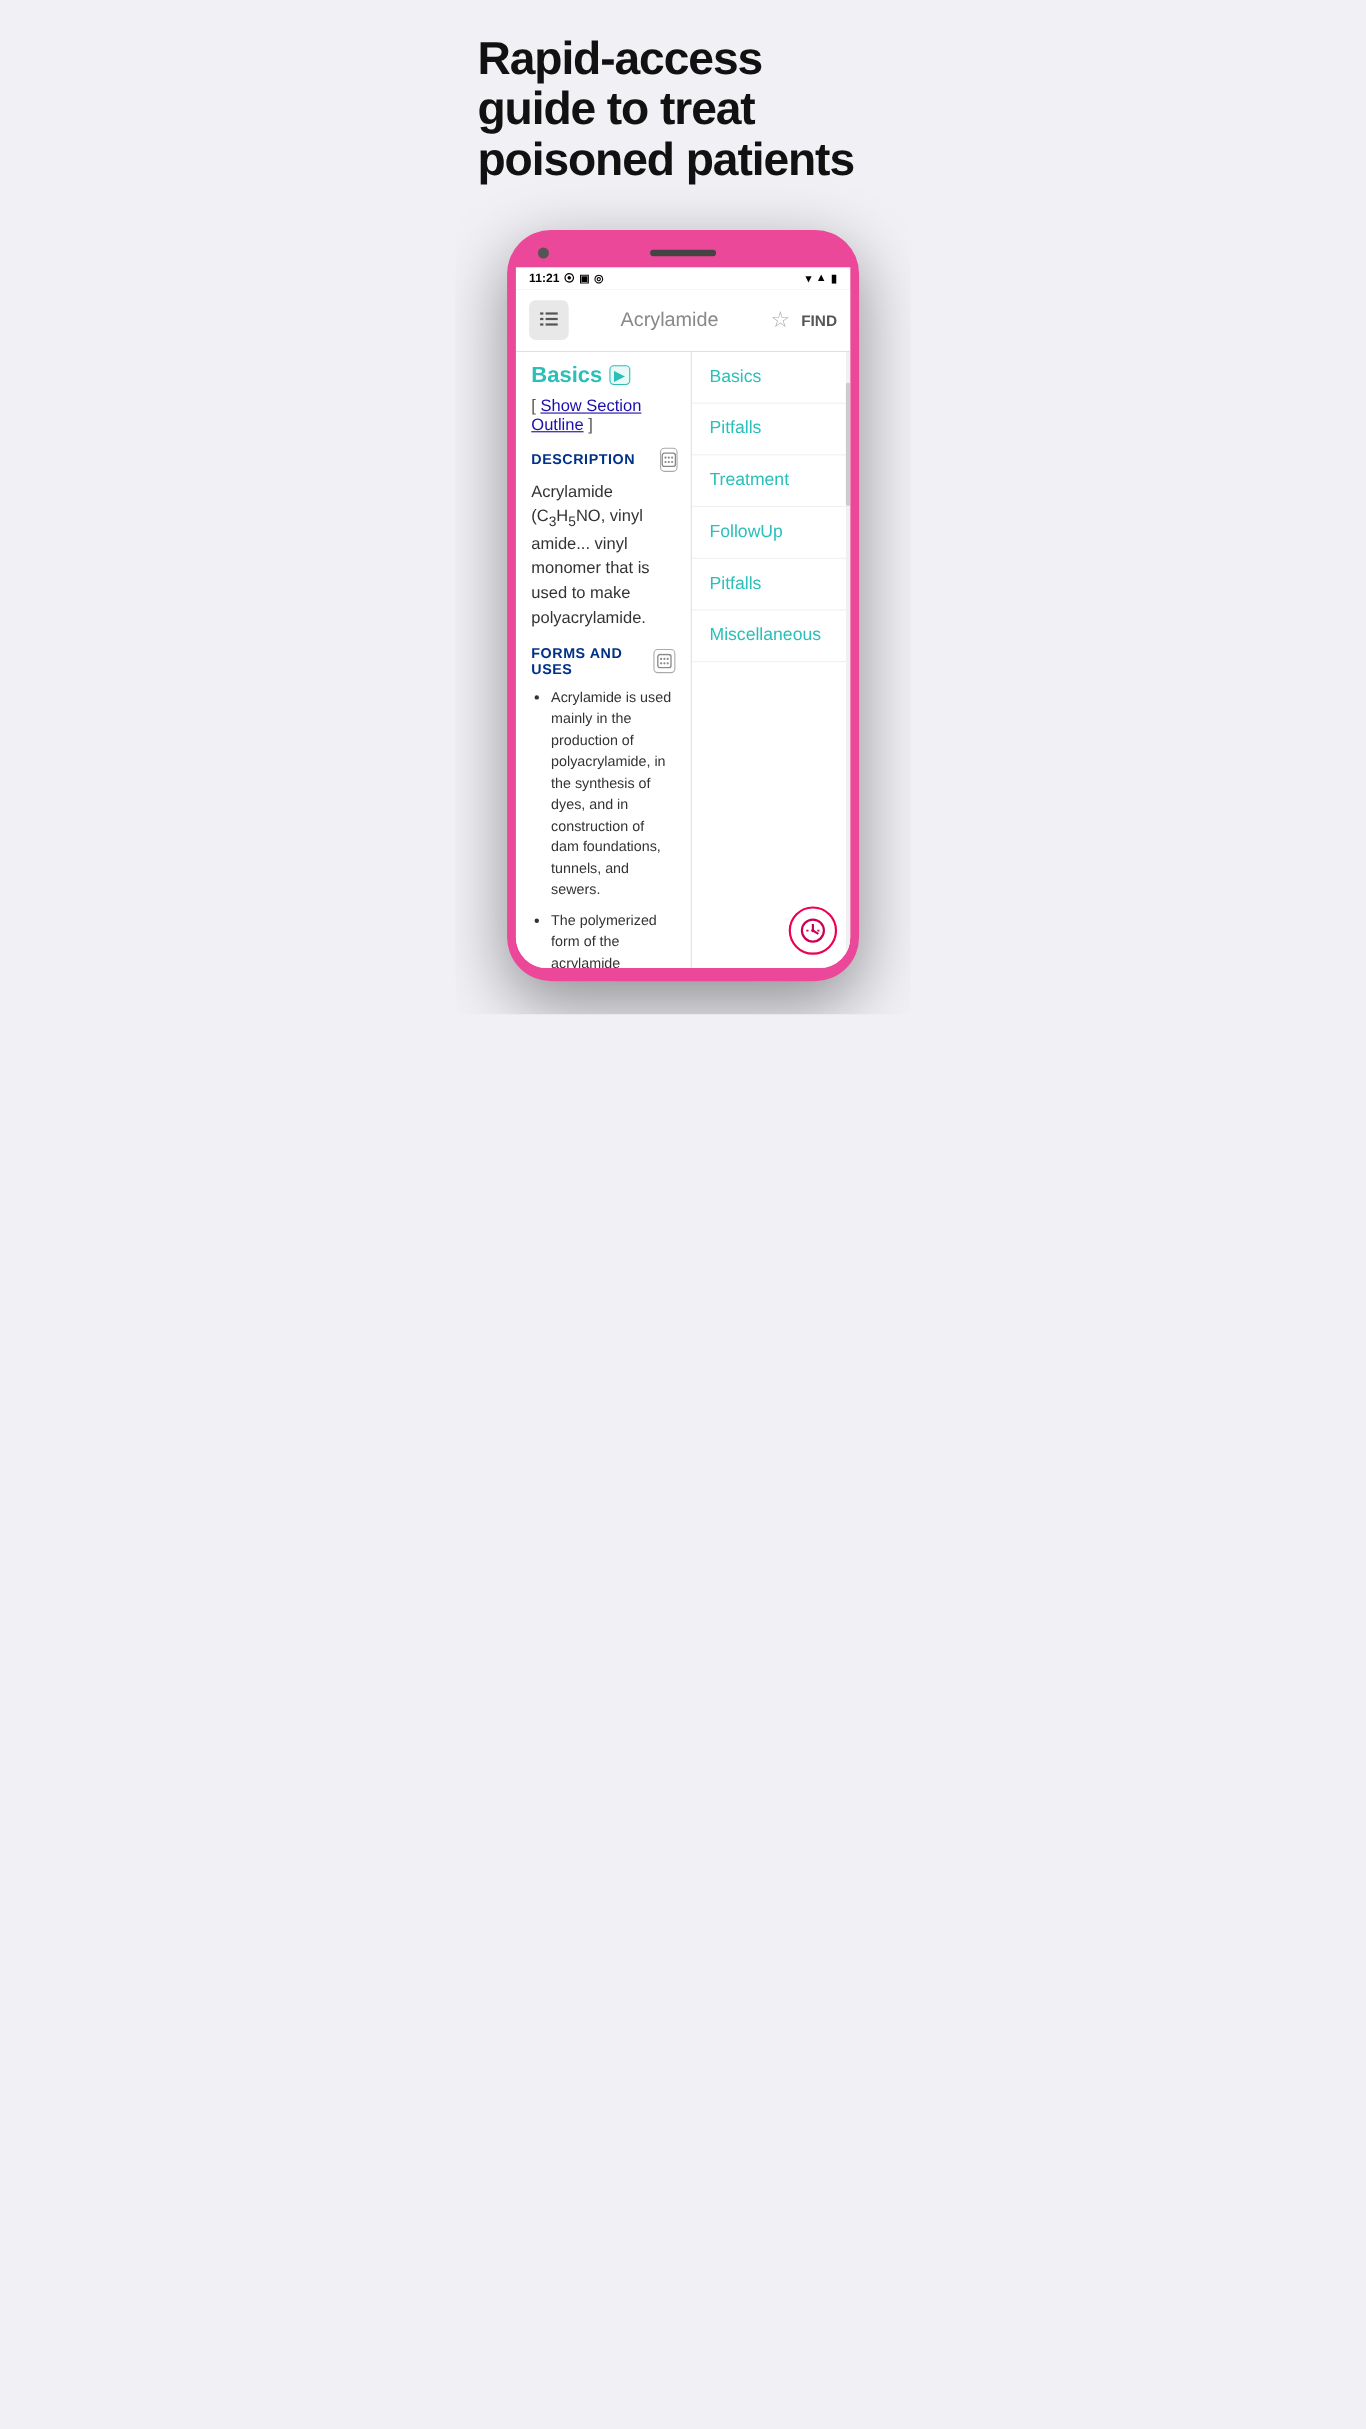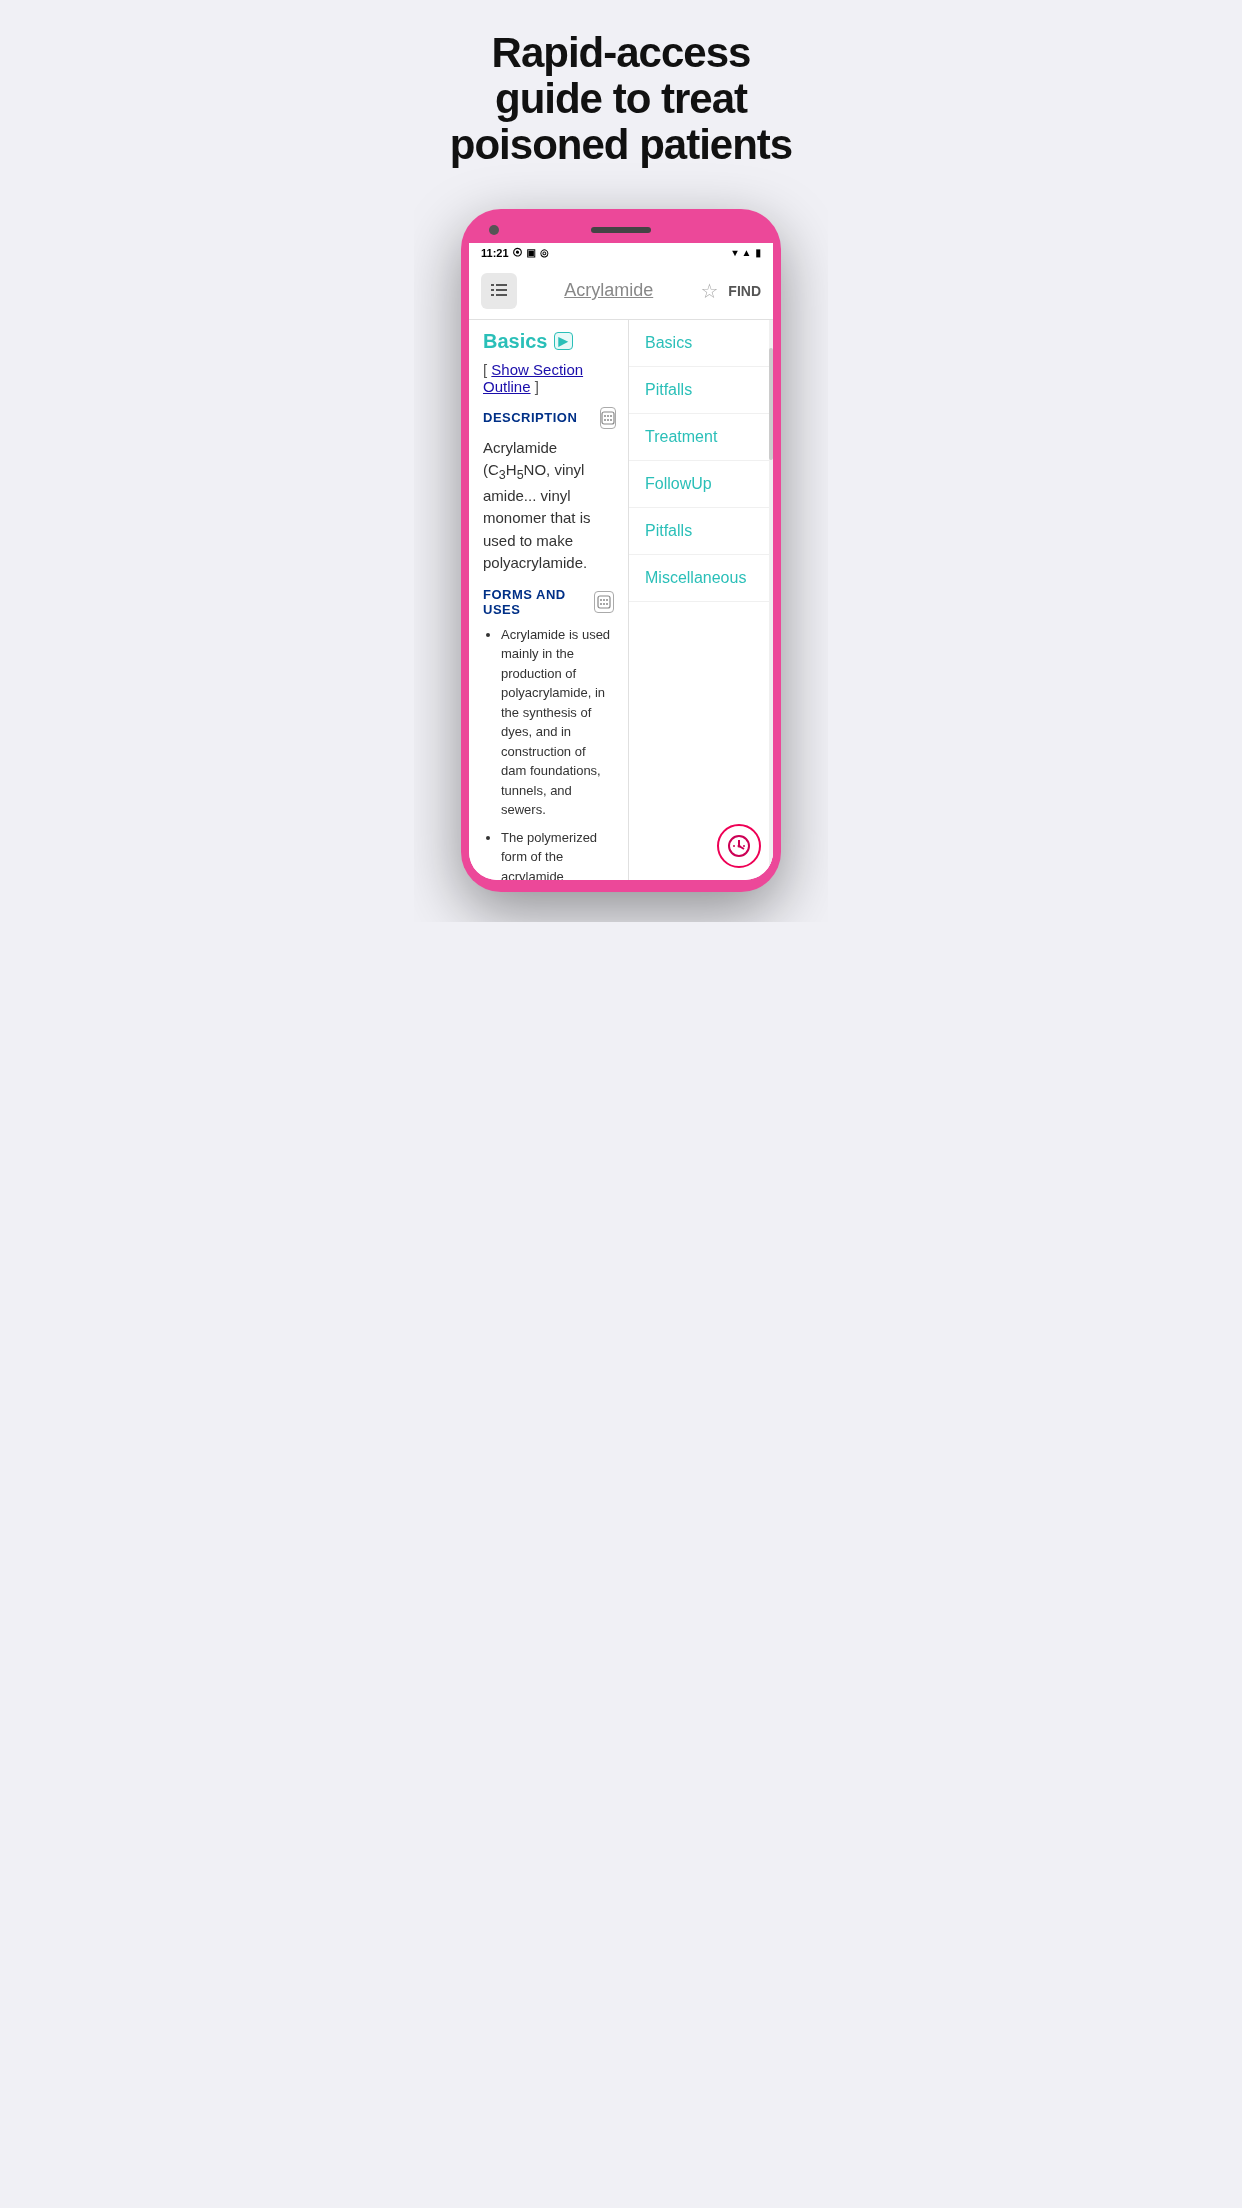--- a/index.html
+++ b/index.html
@@ -14,21 +14,20 @@
     }
 
     .page-wrapper {
       background: #f0f0f5;
       padding: 0;
     }
 
     
     .hero-section {
       padding: 30px 20px 20px 20px;
-      text-align: center;
       background: #f0f0f5;
     }
 
     .hero-title {
       font-size: 42px;
       font-weight: 900;
       color: #111;
       line-height: 1.1;
       letter-spacing: -1px;
     }
@@ -130,21 +129,20 @@
       font-size: 14px;
       color: #555;
       flex-shrink: 0;
     }
 
     .app-title {
       flex: 1;
       font-size: 18px;
       color: #888;
       text-align: center;
-      text-decoration: underline;
     }
 
     .app-header-actions {
       display: flex;
       align-items: center;
       gap: 10px;
     }
 
     .star-btn {
       font-size: 20px;

